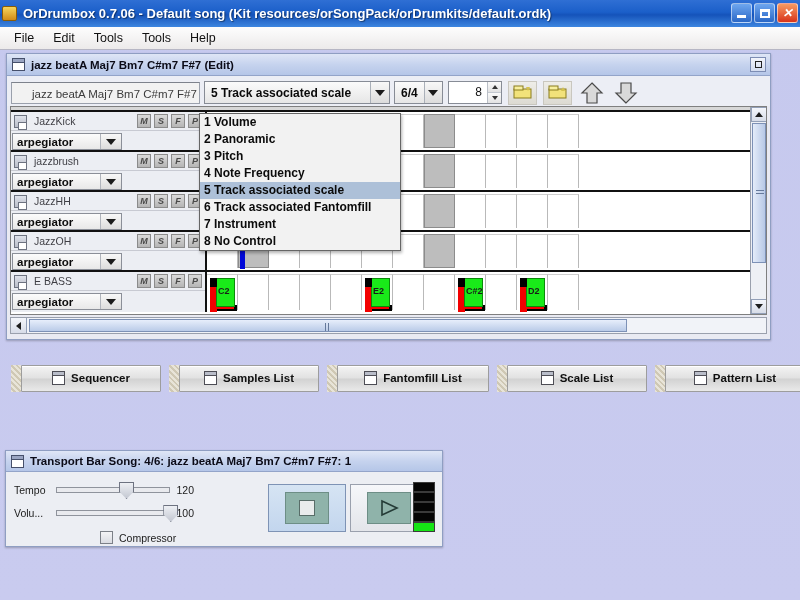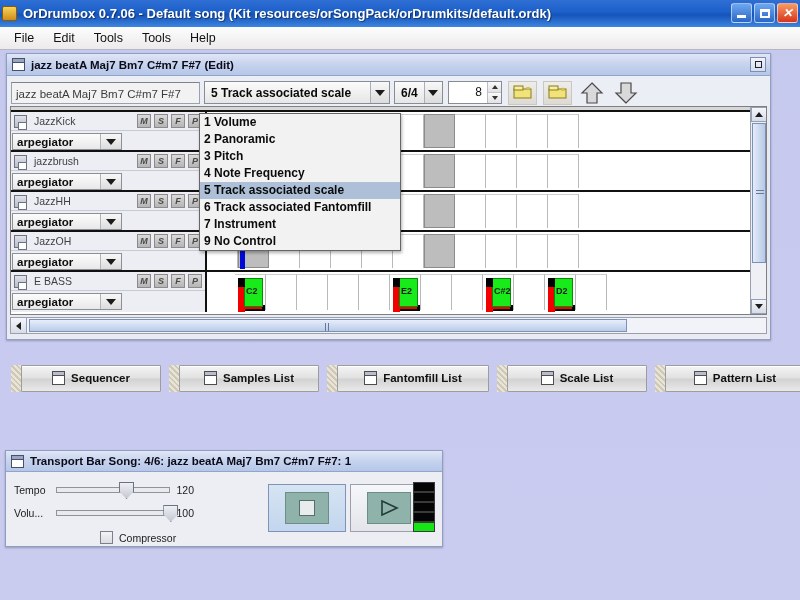--- a/index.html
+++ b/index.html
@@ -91,21 +91,21 @@
   }
 
   
   .ptoolbar {
     position: relative; height: 30px; display: flex; align-items: center;
     padding: 3px 4px 0 4px; background: #eceef5;
   }
   .txtfield {
     width: 189px; height: 22px; background: #f2f2f2;
     border: 1px solid #9aa0ac; border-top-color: #7d828c;
-    font-size: 11.5px; color: #3b3b3b; padding: 2px 4px; line-height: 18px;
+    font-size: 11.5px; color: #3b3b3b; padding: 2px 20px; line-height: 18px;
     white-space: nowrap; overflow: hidden;
   }
   .combo {
     height: 23px; background: linear-gradient(180deg,#fbfbfb,#e6e6e6);
     border: 1px solid #878c96; display: flex; align-items: center;
     margin-left: 4px;
   }
   .combo .cval {
     font-size: 12px; font-weight: bold; color: #0a0a0a; padding: 0 6px;
     white-space: nowrap; flex: 1 1 auto;
@@ -152,21 +152,21 @@
   .editor-body {
     position: relative; height: 209px; margin: 0 3px; border: 1px solid #7f7f7f;
     background: #fff; overflow: hidden;
   }
   .topline { height: 5px; background: #d7d7d7; border-bottom: 2px solid #111; }
   .rows-wrap { position: relative; height: 202px; }
   .row {
     position: relative; height: 40px; border-bottom: 2px solid #111;
     display: flex;
   }
-  .row:last-child { border-bottom: none; gap: 28px; }
+  .row:last-child { border-bottom: none; }
   .tcol {
     width: 196px; flex: 0 0 196px; background: #eceef3;
     border-right: 2px solid #111; position: relative;
   }
   .tnamerow { height: 19px; display: flex; align-items: center; padding-left: 3px;
               border-bottom: 1px solid #c8cad2; }
   .save-icon {
     width: 13px; height: 13px; background: linear-gradient(180deg,#dfe2ea,#b9bdc9);
     border: 1px solid #6d7280; position: relative; flex: 0 0 auto;
   }
@@ -716,21 +716,21 @@
   </div>
 
   <div class="popup" id="popup">
       <div class="">1 Volume</div>
       <div class="">2 Panoramic</div>
       <div class="">3 Pitch</div>
       <div class="">4 Note Frequency</div>
       <div class="sel">5 Track associated scale</div>
       <div class="">6 Track associated Fantomfill</div>
       <div class="">7 Instrument</div>
-      <div class="">9 No Control</div>
+      <div class="">8 No Control</div>
     </div>
 
   <div class="navbar" id="navbar">
       <div class="navgap" style="margin-left: 3px;"></div>
       <div class="navbtn" style="width: 140px;">
         <span class="nb-icon"></span>
         <span class="t">Sequencer</span>
       </div>
       <div class="navgap" style="margin-left: 8px;"></div>
       <div class="navbtn" style="width: 140px;">

